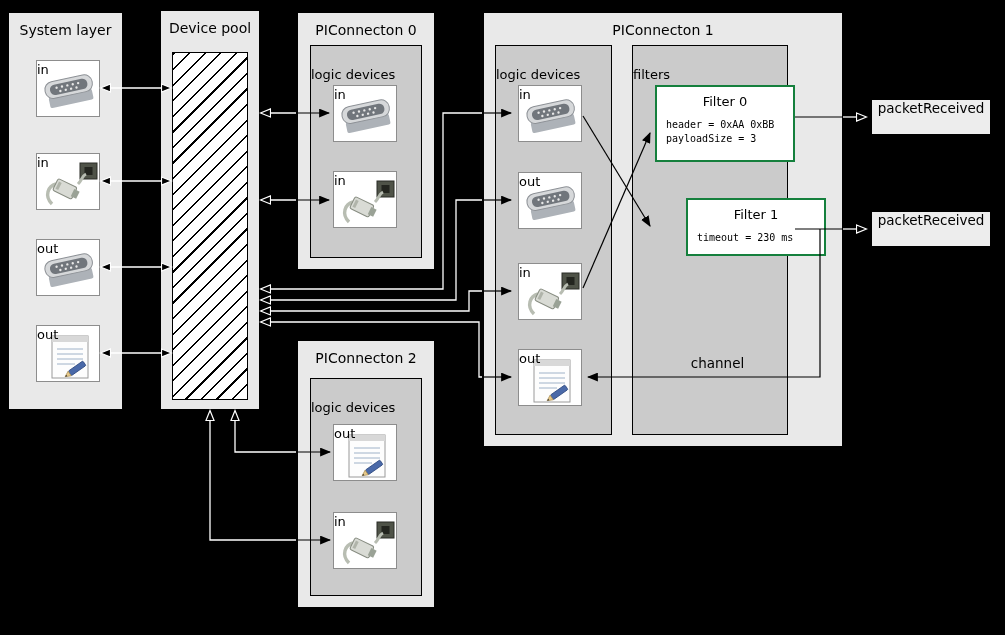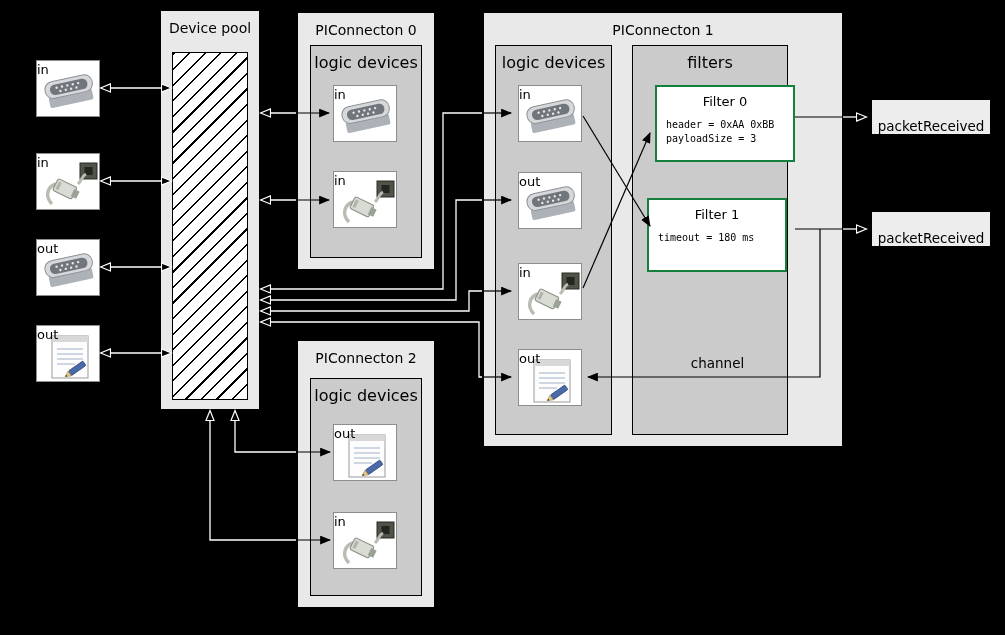--- a/index.html
+++ b/index.html
@@ -3,37 +3,37 @@
 <meta charset="utf-8">
 <style>
   * { margin:0; padding:0; box-sizing:border-box; }
   html,body { background:#000; }
   body { font-family:"DejaVu Sans","Liberation Sans",sans-serif; color:#000; }
   .canvas { position:relative; width:1005px; height:635px; background:#000; overflow:hidden; }
 
   .panel   { position:absolute; background:#e9e9e9; border:1px solid #000; }
   .panel-title { text-align:center; padding-top:9px; font-size:14px; white-space:nowrap; }
   .section { position:absolute; background:#cbcbcb; border:1px solid #000; }
-  .section-title { text-align:center; padding-top:7px; font-size:16px; white-space:nowrap; }
+  .section-title { padding-top:21px; font-size:13px; white-space:nowrap; }
 
   .device { position:absolute; width:64px; height:57px; background:#fff; border:1px solid #8d8d8d; }
   .dev-label { position:absolute; left:0; top:1px; font-size:13px; z-index:2;text-align:right; }
   .dev-icon { position:absolute; right:1px; bottom:1px; width:56px; height:46px; }
 
   .hatch { position:absolute; left:172px; top:52px; width:76px; height:348px;
            border:1px solid #000;
            background:repeating-linear-gradient(135deg,#000 0px,#000 1.6px,#fff 1.6px,#fff 11px); }
 
   .filterbox { position:absolute; background:#fff; border:2px solid #15803d; }
   .filter-title { text-align:center; padding-top:7px; font-size:13px; }
   .filter-params { padding:9px 0 0 9px; font-size:10px; line-height:14px;
                    font-family:"DejaVu Sans Mono","Liberation Mono",monospace; }
 
   .event { position:absolute; width:120px; height:36px; background:#ededed; border:1px solid #000;
-           display:flex; align-items:flex-end; justify-content:center; font-size:13.5px; }
+           display:flex; align-items:flex-start; justify-content:center; font-size:13.5px; }
 
   .channel-label { position:absolute; left:660px; top:355px; width:115px; text-align:center; font-size:13.5px; }
 
   .edges { position:absolute; left:0; top:0; width:1005px; height:635px; pointer-events:none; z-index:5; }
   .icon-defs { position:absolute; width:0; height:0; }
 </style>
 </head>
 <body>
 
 <div class="canvas">
@@ -76,20 +76,23 @@
         <line x1="15" y1="30" x2="33" y2="30" stroke="#9fb2c8" stroke-width="1"></line>
         <g transform="rotate(-35 36 34)">
           <rect x="26" y="31" width="18" height="5.5" rx="1" fill="#4a69a8" stroke="#2f4a80" stroke-width="0.8"></rect>
           <polygon points="26,31 20.5,33.7 26,36.5" fill="#e7c98b" stroke="#b09355" stroke-width="0.7"></polygon>
           <polygon points="20.5,33.7 22.5,32.7 22.5,34.7" fill="#333"></polygon>
         </g>
       </symbol>
     </defs>
   </svg>
 
+  <div class="panel" style="left:8px;top:12px;width:115px;height:398px">
+    <div class="panel-title">System layer</div>
+  </div>
   <div class="device" style="left:36px;top:60px">
     <span class="dev-label">in</span>
     <svg class="dev-icon">
         <use href="#sym-serial"></use>
       </svg>
   </div>
   <div class="device" style="left:36px;top:153px">
     <span class="dev-label">in</span>
     <svg class="dev-icon">
         <use href="#sym-ethernet"></use>
@@ -186,24 +189,24 @@
       </svg>
   </div>
 
   <div class="filterbox" style="left:655px;top:85px;width:140px;height:77px">
     <div class="filter-title">Filter 0</div>
     <div class="filter-params">
       <div>header = 0xAA 0xBB</div>
       <div>payloadSize = 3</div>
     </div>
   </div>
-  <div class="filterbox" style="left:647px;top:198px;width:140px;height:74px">
+  <div class="filterbox" style="left:686px;top:198px;width:140px;height:58px">
     <div class="filter-title">Filter 1</div>
     <div class="filter-params">
-      <div>timeout = 180 ms</div>
+      <div>timeout = 230 ms</div>
     </div>
   </div>
 
   <div class="channel-label">channel</div>
 
   <div class="event" style="left:871px;top:99px">
     <span>packetReceived</span>
   </div>
   <div class="event" style="left:871px;top:211px">
     <span>packetReceived</span>

